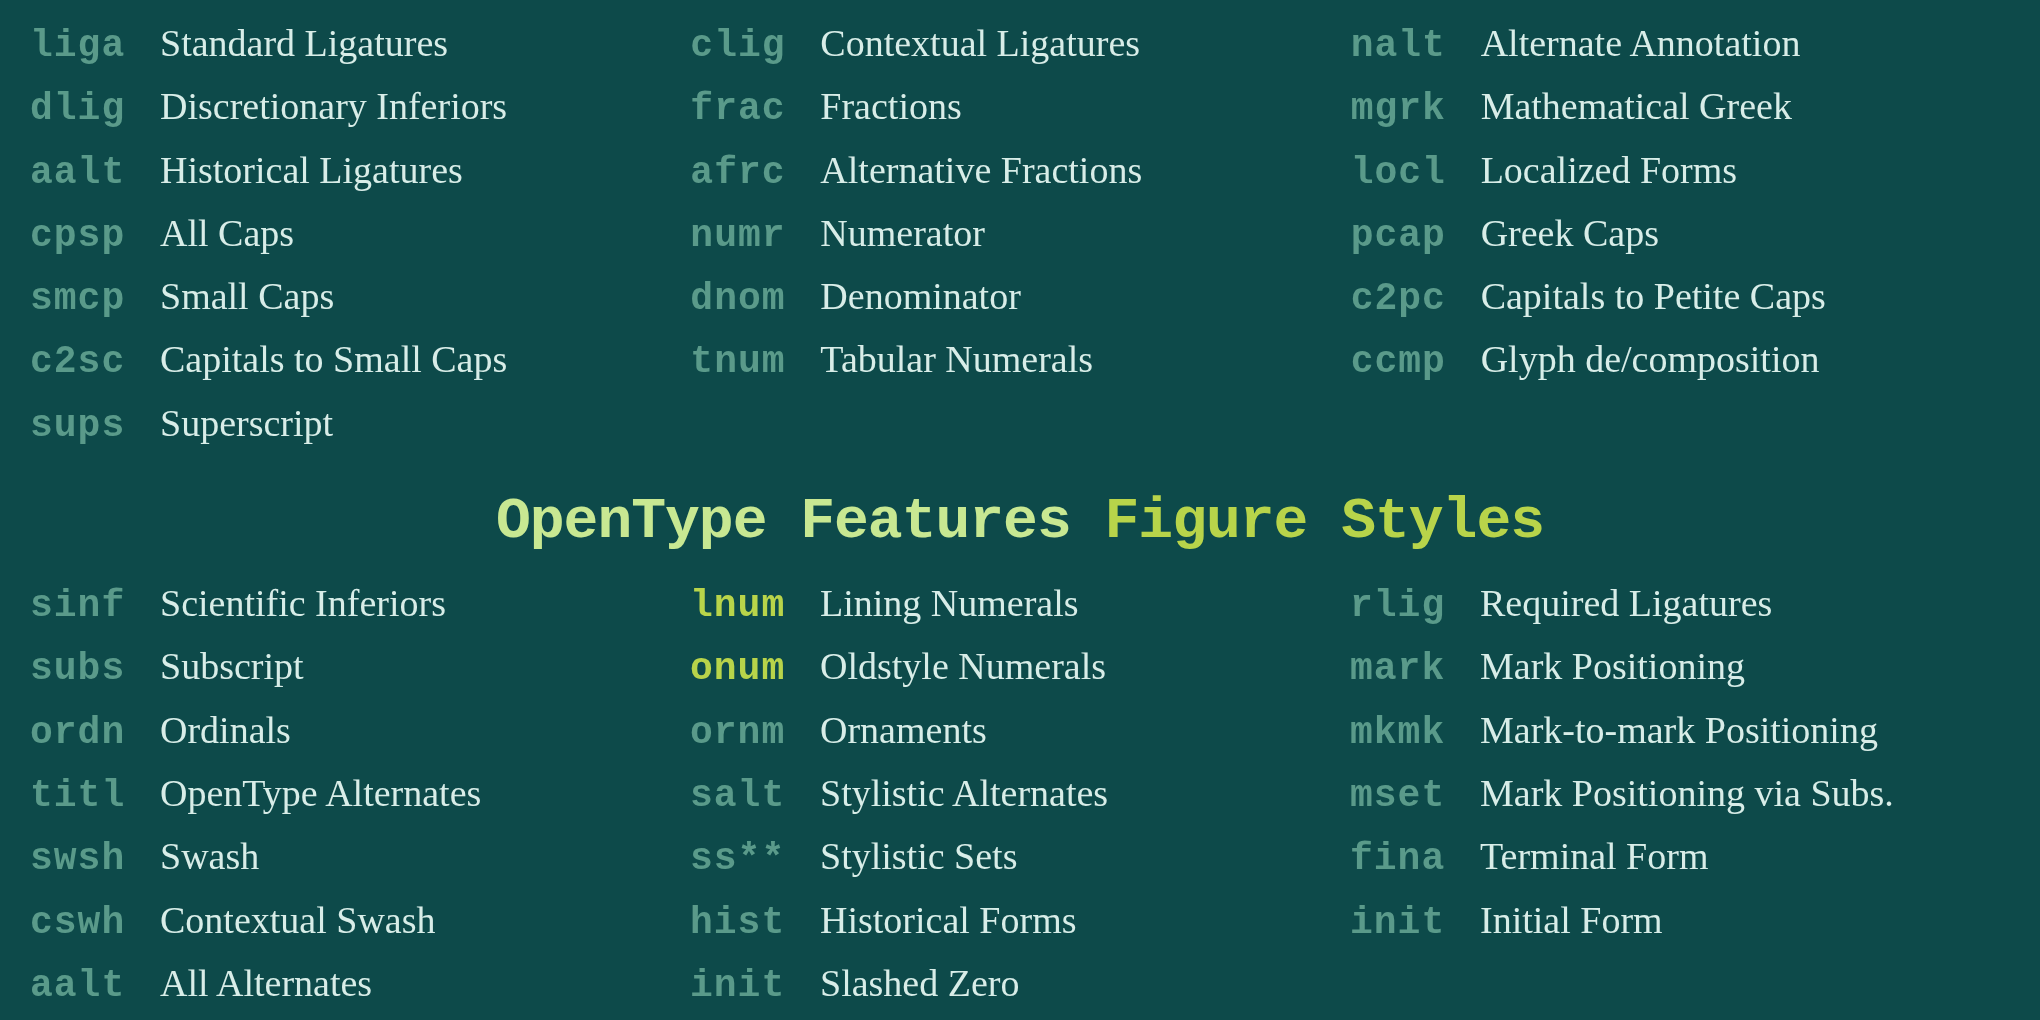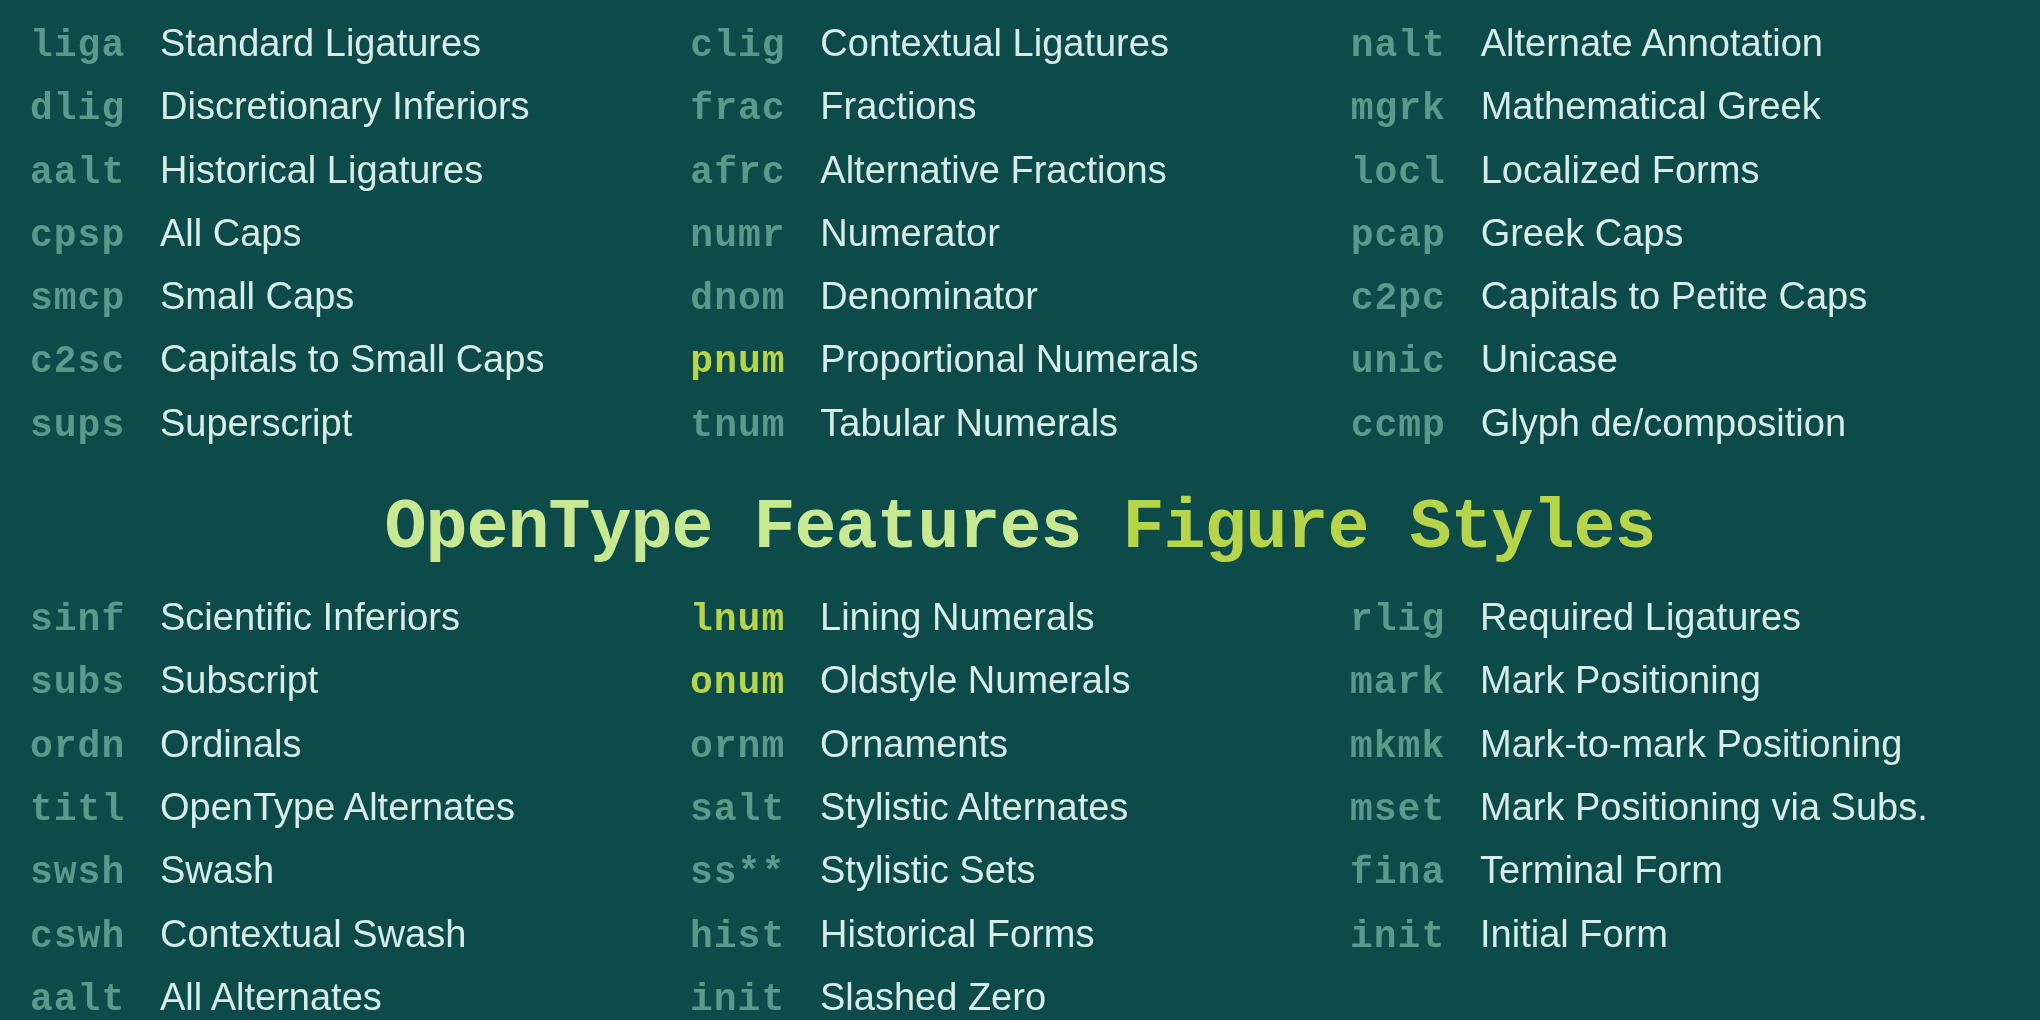--- a/index.html
+++ b/index.html
@@ -44,32 +44,32 @@
       font-family: 'Courier New', Courier, monospace;
     }
 
     .code.highlight {
       color: #b8d44a;
     }
 
     .label {
       font-size: 38px;
       color: #d8ede8;
-      font-family: Liberation Sans, sans-serif;
+      font-family: Liberation Serif, serif;
       font-weight: normal;
     }
 
     
     .hero-section {
       text-align: center;
       padding: 28px 0 24px 0;
     }
 
     .hero-text {
-      font-size: 70px;
+      font-size: 58px;
       font-weight: bold;
       font-family: 'Courier New', Courier, monospace;
       letter-spacing: -1px;
     }
 
     
     .bottom-section {
       display: grid;
       grid-template-columns: 1fr 1fr 1fr;
       gap: 0;
@@ -139,24 +139,20 @@
       <div class="feature-row">
         <span class="code">numr</span>
         <span class="label">Numerator</span>
       </div>
 
       <div class="feature-row">
         <span class="code">dnom</span>
         <span class="label">Denominator</span>
       </div>
 
-      <div class="feature-row">
-        <span class="code highlight">pnum</span>
-        <span class="label">Proportional Numerals</span>
-      </div>
 
       <div class="feature-row">
         <span class="code">tnum</span>
         <span class="label">Tabular Numerals</span>
       </div>
     </div>
 
     <div id="top-col3">
       <div class="feature-row">
         <span class="code">nalt</span>
@@ -176,24 +172,20 @@
       <div class="feature-row">
         <span class="code">pcap</span>
         <span class="label">Greek Caps</span>
       </div>
 
       <div class="feature-row">
         <span class="code">c2pc</span>
         <span class="label">Capitals to Petite Caps</span>
       </div>
 
-      <div class="feature-row">
-        <span class="code">unic</span>
-        <span class="label">Unicase</span>
-      </div>
 
       <div class="feature-row">
         <span class="code">ccmp</span>
         <span class="label">Glyph de/composition</span>
       </div>
     </div>
   </div>
 
   <div class="hero-section">
     <div class="hero-text">

